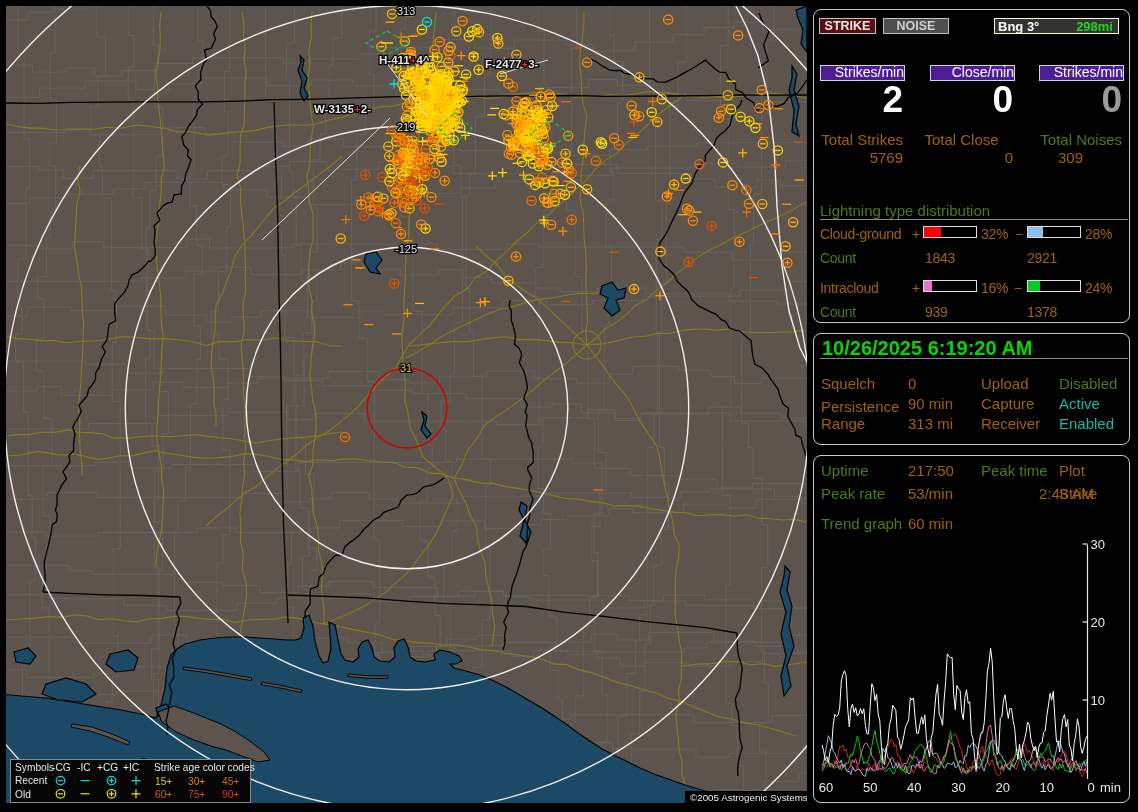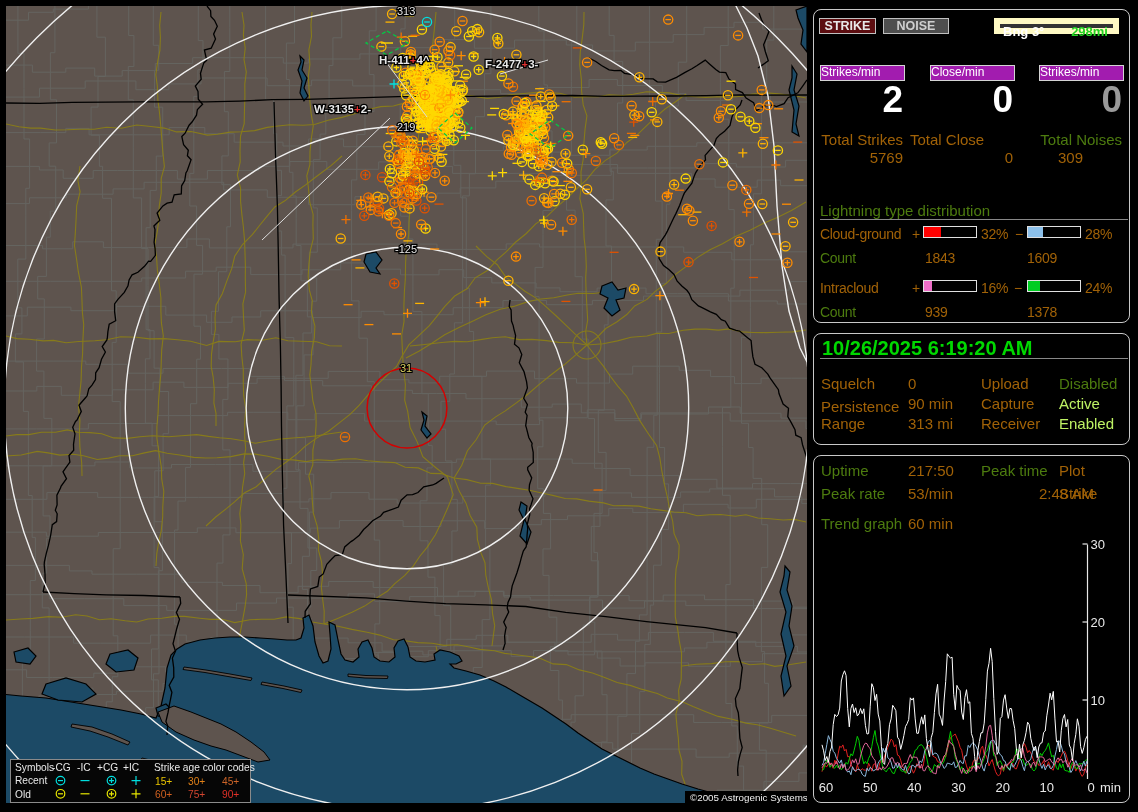--- a/index.html
+++ b/index.html
@@ -1,19 +1,19 @@
 <!DOCTYPE html>
 <html><head><meta charset="utf-8">
 <style>
 html,body{margin:0;padding:0;background:#000;width:1138px;height:812px;overflow:hidden}
 body{font-family:"Liberation Sans",sans-serif;position:relative}
 .panel{position:absolute;left:813px;width:317px;background:#000;border:1px solid #c8c8c8;border-radius:8px;box-sizing:border-box}
 .btn{position:absolute;box-sizing:border-box;border:1px solid #c0c0c0;text-align:center;color:#e4e4e4}
-.hdrbtn{background:#a21caf;border:1px solid #d4d4d4;color:#fff;font-size:12px;height:14px;line-height:13px;position:absolute;text-align:left}
-.glab{color:#4d7c0f}.w{color:#a16207}.grn{color:#bef264}
+.hdrbtn{background:#4c1d95;border:1px solid #d4d4d4;color:#fff;font-size:14px;height:14px;line-height:13px;position:absolute;text-align:right}
+.glab{color:#4d7c0f}.w{color:#a16207}.grn{color:#14b8a6}
 .row15{font-size:15px}.b14{font-size:14px;font-weight:normal;letter-spacing:-0.3px}
 .bar{position:absolute;height:12px;width:54px;border:1px solid #e0e0e0;background:#000;box-sizing:border-box}
 .bar>div{height:100%}
 </style></head>
 <body>
 <svg width="801" height="797" viewBox="0 0 801 797" style="position:absolute;left:6px;top:6px;background:#5e544e">
     <g stroke="#6e7a78" stroke-width="1" fill="none" opacity="0.42">
       <path d="M-4.0 14.2 L22.5 14.2 L22.5 6.3 L47.3 6.3 L47.3 3.1 L82.4 3.1 L82.4 -3.2 L106.1 -3.2 L106.1 -10.0 L145.6 -10.0 L145.6 -6.7 L174.3 -6.7 L174.3 -11.4 L200.6 -11.4 L200.6 -5.1 L243.0 -5.1 L243.0 -10.3 L281.5 -10.3 L281.5 -17.0 L318.4 -17.0 L318.4 -11.2 L368.1 -11.2 L368.1 -19.0 L411.0 -19.0 L411.0 -12.9 L459.3 -12.9 L459.3 -6.2 L483.5 -6.2 L483.5 -13.7 L510.0 -13.7 L510.0 -22.5 L534.4 -22.5 L534.4 -17.5 L566.9 -17.5 L566.9 -14.1 L591.7 -14.1 L591.7 -17.4 L634.7 -17.4 L634.7 -12.7 L668.3 -12.7 L668.3 -21.4 L701.0 -21.4 L701.0 -18.0 L746.0 -18.0 L746.0 -23.4 L795.5 -23.4 L795.5 -29.1 L834.0 -29.1 "></path>
       <path d="M-4.0 59.1 L26.4 59.1 L26.4 66.2 L59.8 66.2 L59.8 62.1 L88.7 62.1 L88.7 70.1 L116.2 70.1 L116.2 64.6 L149.3 64.6 L149.3 57.5 L186.7 57.5 L186.7 51.7 L234.9 51.7 L277.3 51.7 L277.3 57.1 L302.4 57.1 L302.4 53.0 L353.9 53.0 L353.9 47.9 L377.5 47.9 L377.5 41.7 L428.0 41.7 L428.0 33.5 L468.4 33.5 L468.4 42.2 L508.5 42.2 L508.5 34.1 L560.3 34.1 L560.3 39.0 L586.6 39.0 L586.6 44.9 L629.3 44.9 L629.3 36.2 L667.2 36.2 L667.2 28.6 L698.1 28.6 L698.1 21.4 L728.0 21.4 L728.0 16.3 L756.7 16.3 L756.7 23.1 L797.0 23.1 L841.8 23.1 L841.8 15.2 "></path>
       <path d="M-4.0 91.1 L33.5 91.1 L33.5 82.2 L79.2 82.2 L79.2 75.0 L129.9 75.0 L129.9 83.7 L162.9 83.7 L162.9 77.9 L195.0 77.9 L195.0 72.0 L236.6 72.0 L261.1 72.0 L261.1 79.7 L305.6 79.7 L305.6 74.1 L346.7 74.1 L346.7 79.9 L391.0 79.9 L391.0 75.9 L416.8 75.9 L416.8 83.7 L443.2 83.7 L494.6 83.7 L494.6 87.7 L533.1 87.7 L533.1 81.5 L583.1 81.5 L583.1 73.5 L611.4 73.5 L611.4 79.5 L656.3 79.5 L656.3 87.6 L680.1 87.6 L680.1 94.5 L726.6 94.5 L726.6 88.3 L764.3 88.3 L764.3 96.0 L804.6 96.0 L831.1 96.0 L831.1 89.7 "></path>
@@ -3084,52 +3084,52 @@
       <text x="149" y="792" font-family="Liberation Sans, sans-serif" font-size="10.2" fill="#d06020">60+</text>
       <text x="182" y="792" font-family="Liberation Sans, sans-serif" font-size="10.2" fill="#d24530">75+</text>
       <text x="216" y="792" font-family="Liberation Sans, sans-serif" font-size="10.2" fill="#e03028">90+</text>
     </g>
     <rect x="679" y="785" width="122" height="12" fill="#000"></rect>
     <text x="684" y="795" font-family="Liberation Sans, sans-serif" font-size="9.8" fill="#f0f0f0">©2005 Astrogenic Systems</text>
   </svg>
 <div class="panel" style="top:9px;height:314px"></div>
 <div class="btn" style="left:819px;top:18px;width:57px;height:16px;background:#5c0d10;color:#e8e8e8;font-weight:bold;font-size:12.5px;line-height:15px">STRIKE</div>
 <div class="btn" style="left:883px;top:18px;width:66px;height:16px;background:#4e4e4e;color:#cfcfcf;font-weight:bold;font-size:12.5px;line-height:15px">NOISE</div>
-<div style="position:absolute;left:994px;top:18px;width:125px;height:16px;background:#333;border:6px solid #fef9c3;box-sizing:border-box">
+<div style="position:absolute;left:994px;top:18px;width:125px;height:16px;background:#333;border:1px solid #fef9c3;box-sizing:border-box">
     <span style="position:absolute;left:3px;top:0;font-size:13px;font-weight:bold;color:#fff;line-height:15px">Bng 3°</span>
     <span style="position:absolute;right:5px;top:0;font-size:13px;font-weight:bold;color:#21d421;line-height:15px">298mi</span>
   </div>
 <div class="hdrbtn" style="left:820px;top:65px;width:83px">Strikes/min</div>
 <div class="hdrbtn" style="left:930px;top:65px;width:83px">Close/min</div>
 <div class="hdrbtn" style="left:1039px;top:65px;width:83px">Strikes/min</div>
 <div style="position:absolute;left:820px;top:79px;width:83px;text-align:right;font-size:37px;font-weight:bold;color:#fff">2</div>
 <div style="position:absolute;left:930px;top:79px;width:83px;text-align:right;font-size:37px;font-weight:bold;color:#fff">0</div>
 <div style="position:absolute;left:1039px;top:79px;width:83px;text-align:right;font-size:37px;font-weight:bold;color:#9a9a9a">0</div>
 <div class="row15 w" style="position:absolute;left:800px;top:131px;width:103px;text-align:right">Total Strikes</div>
 <div class="row15 w" style="position:absolute;left:800px;top:149px;width:103px;text-align:right">5769</div>
-<div class="row15 w" style="position:absolute;left:910px;top:131px;width:103px;text-align:left">Total Close</div>
+<div class="row15 w" style="position:absolute;left:910px;top:131px;width:103px;text-align:center">Total Close</div>
 <div class="row15 w" style="position:absolute;left:910px;top:149px;width:103px;text-align:right">0</div>
 <div class="row15 glab" style="position:absolute;left:1019px;top:131px;width:103px;text-align:right">Total Noises</div>
 <div class="row15 w" style="position:absolute;left:1019px;top:149px;width:103px;text-align:center">309</div>
 <div class="row15 glab" style="position:absolute;left:820px;top:202px">Lightning type distribution</div>
 <div style="position:absolute;left:820px;top:219px;width:308px;border-top:1px solid #888"></div>
 <div class="b14 w" style="position:absolute;left:820px;top:226px">Cloud-ground</div>
 <div class="b14 w" style="position:absolute;left:912px;top:226px">+</div>
 <div class="bar" style="left:923px;top:226px">
     <div style="width:32%;background:#f00"></div>
   </div>
 <div class="b14 w" style="position:absolute;left:981px;top:226px">32%</div>
 <div class="b14 w" style="position:absolute;left:1015px;top:226px">−</div>
 <div class="bar" style="left:1027px;top:226px">
     <div style="width:28%;background:#8cc0ea"></div>
   </div>
 <div class="b14 w" style="position:absolute;left:1085px;top:226px">28%</div>
 <div class="b14 glab" style="position:absolute;left:820px;top:250px">Count</div>
 <div class="b14 w" style="position:absolute;left:925px;top:250px">1843</div>
-<div class="b14 w" style="position:absolute;left:1027px;top:250px">1609</div>
+<div class="b14 w" style="position:absolute;left:1027px;top:250px">2921</div>
 <div class="b14 w" style="position:absolute;left:820px;top:280px">Intracloud</div>
 <div class="b14 w" style="position:absolute;left:912px;top:280px">+</div>
 <div class="bar" style="left:923px;top:280px">
     <div style="width:16%;background:#ee6ec8"></div>
   </div>
 <div class="b14 w" style="position:absolute;left:981px;top:280px">16%</div>
 <div class="b14 w" style="position:absolute;left:1014px;top:280px">−</div>
 <div class="bar" style="left:1027px;top:280px">
     <div style="width:24%;background:#00cc22"></div>
   </div>

